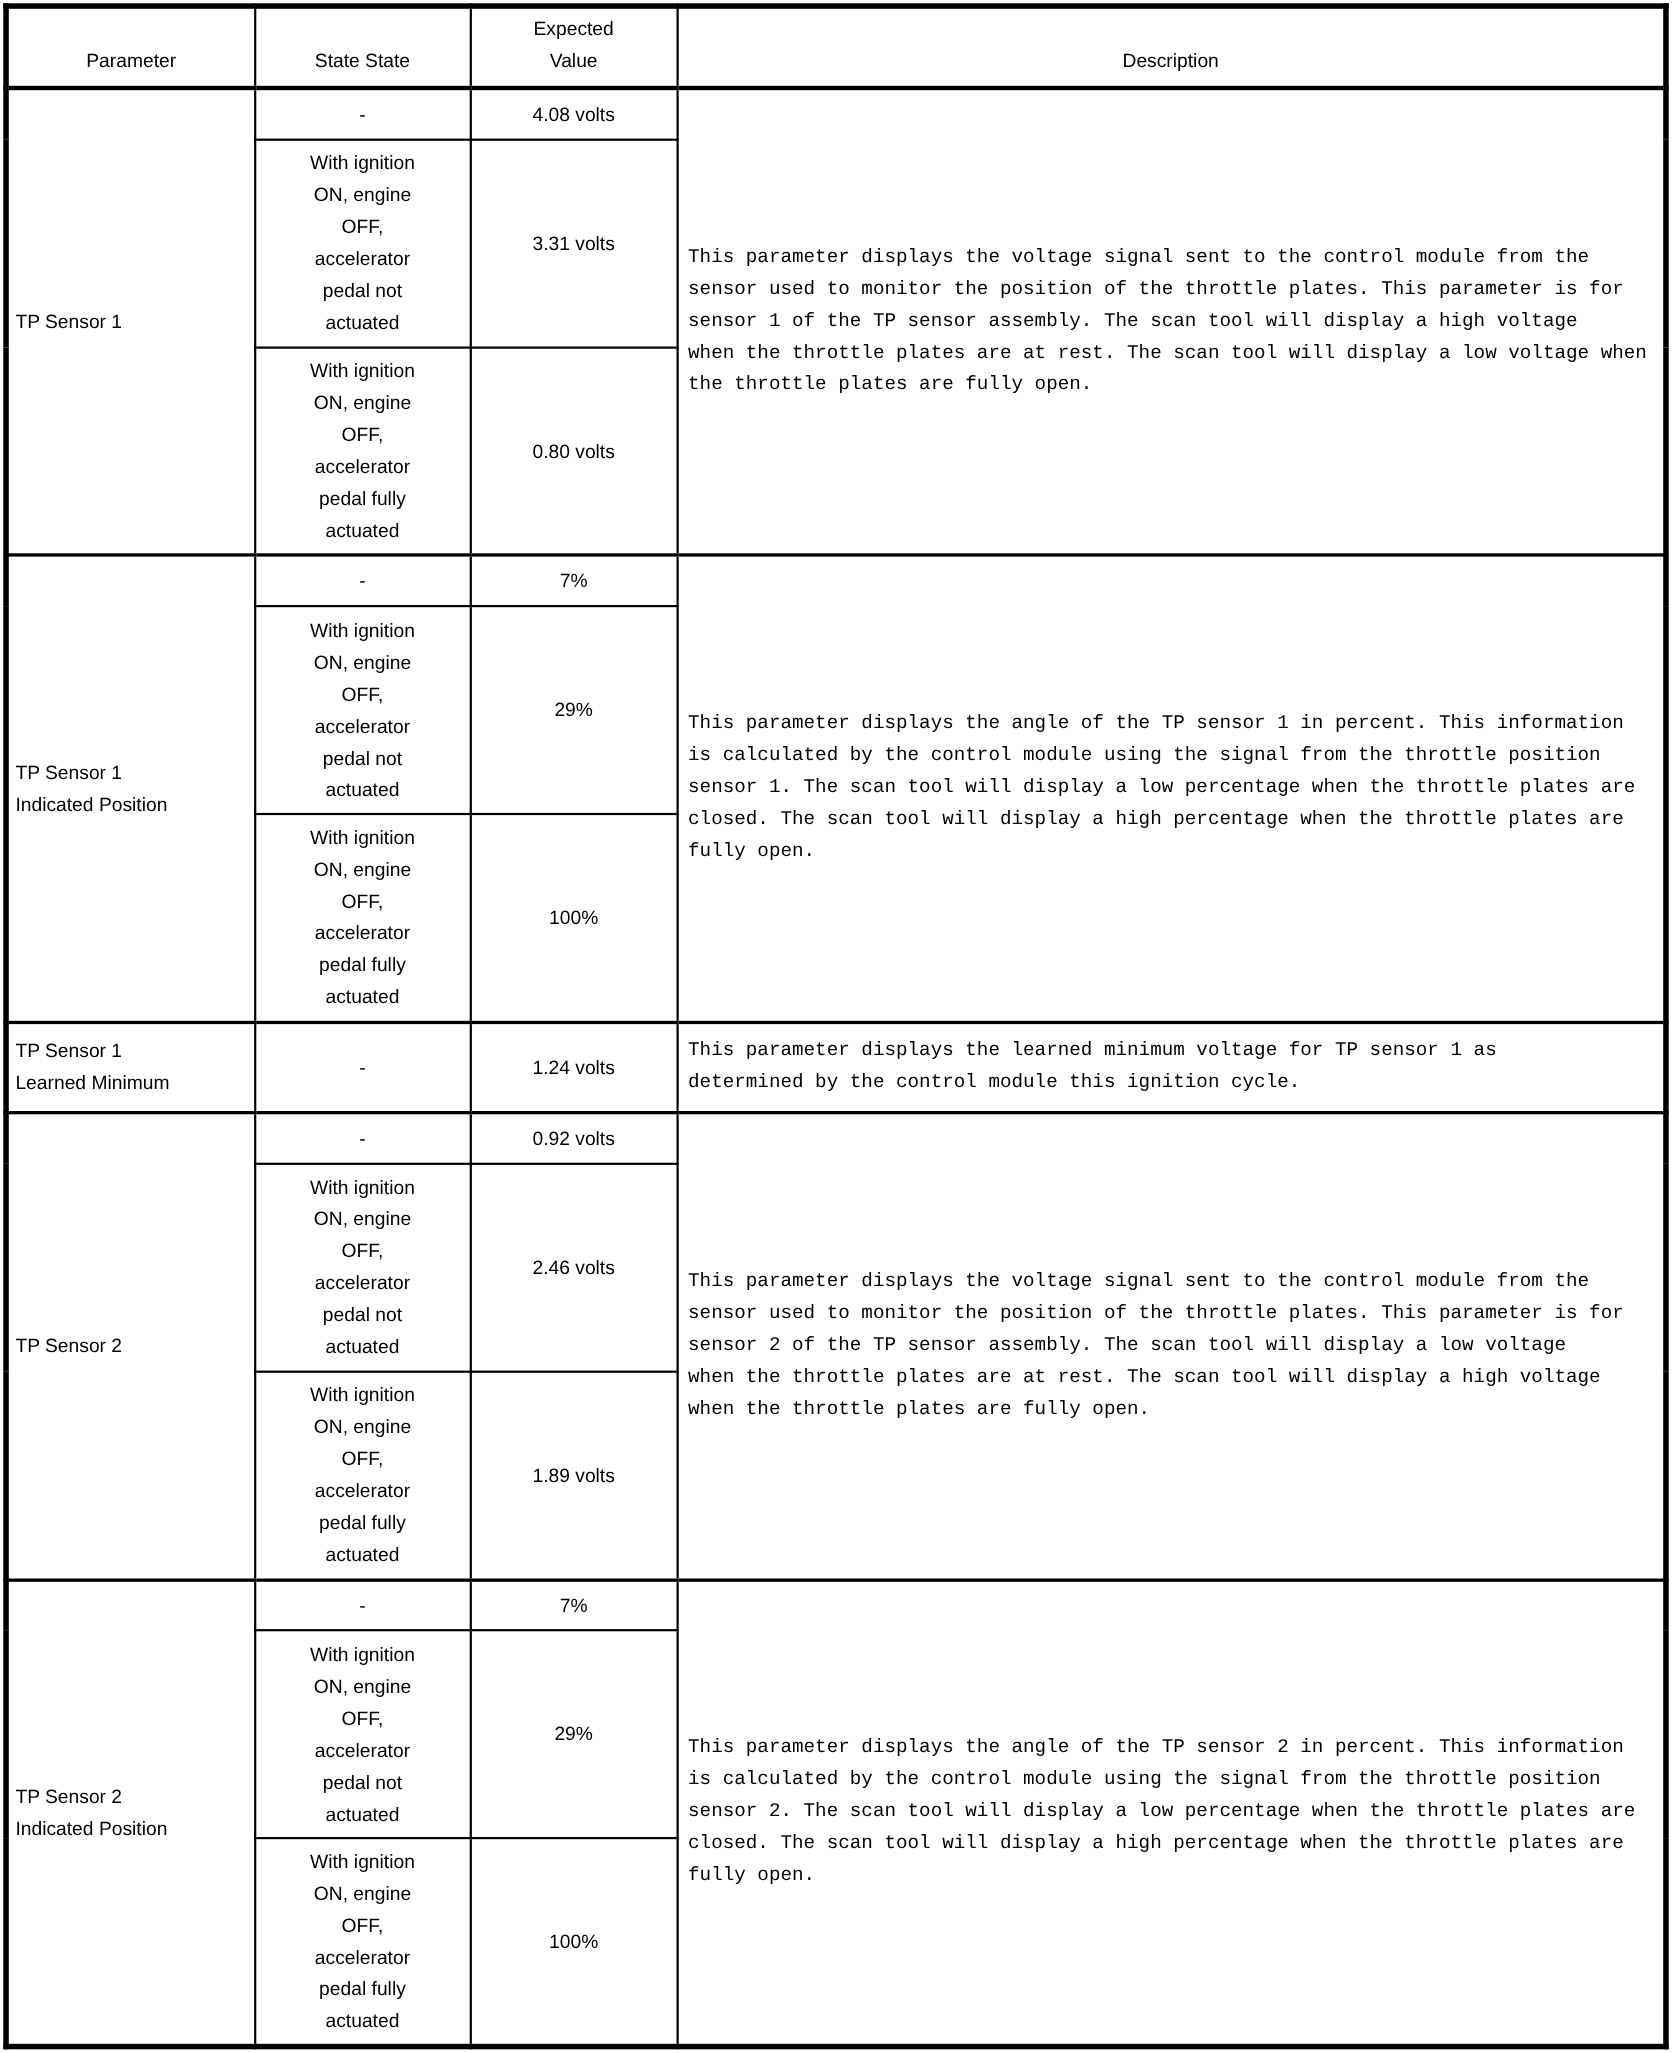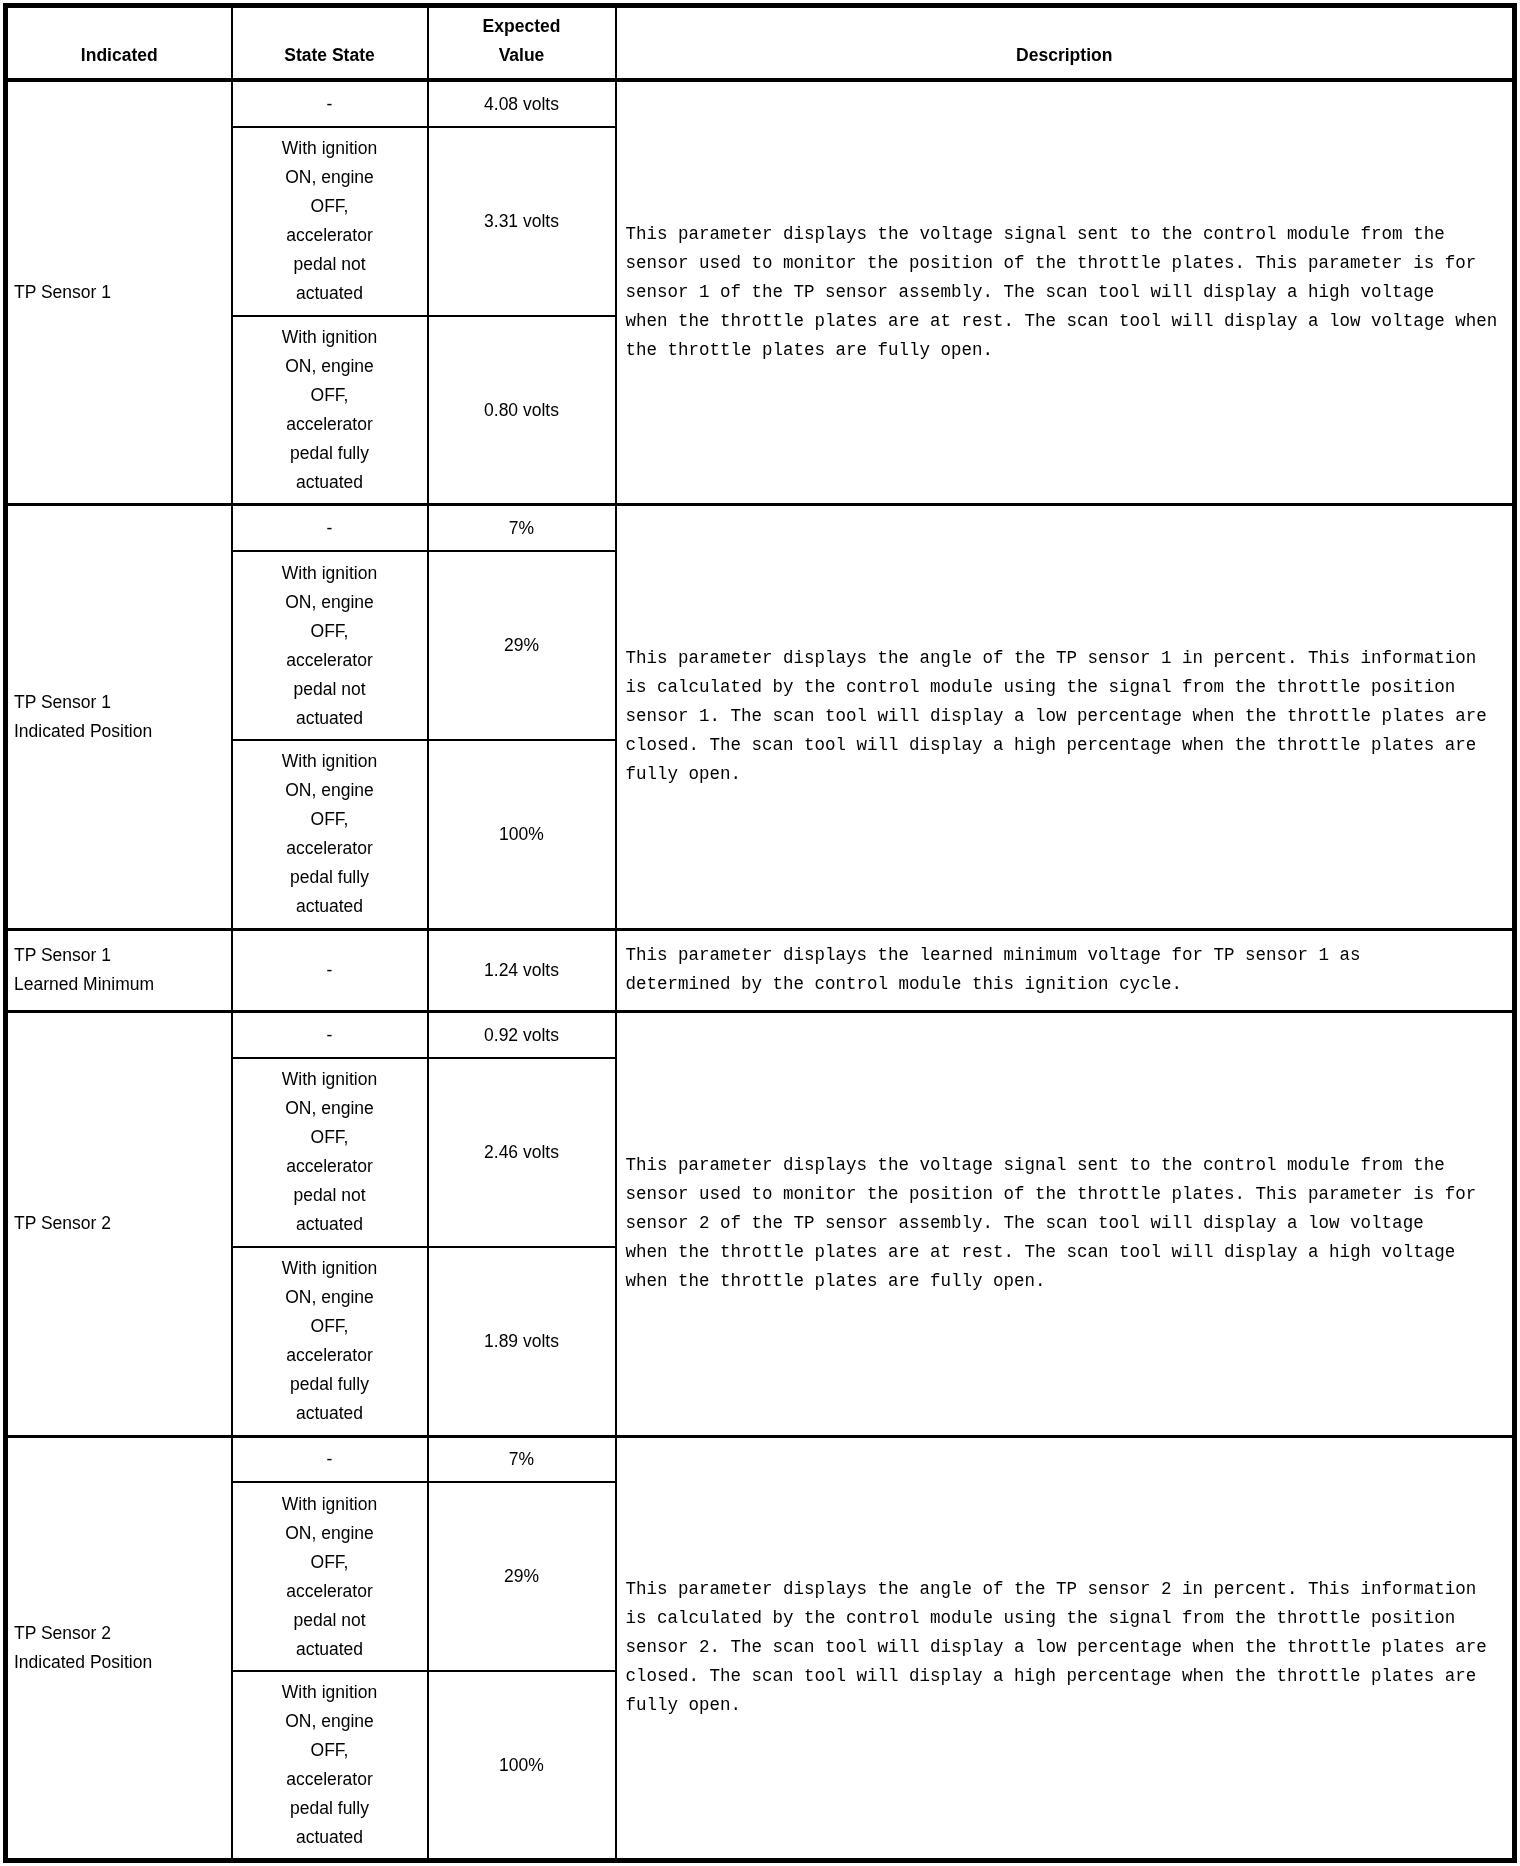--- a/index.html
+++ b/index.html
@@ -28,21 +28,21 @@
   col.c-value { width: 188px; }
   col.c-desc  { width: auto;  }
 
   th, td {
     border: 2px solid #000000;
     font-size: 17.5px;
     line-height: 29px;
     overflow: hidden;
   }
   th {
-    font-weight: bold;
+    font-weight: normal;
     text-align: center;
     vertical-align: bottom;
     padding: 4px 2px 8px 2px;
     border-bottom-width: 4px;
     white-space: pre-line;
     height: 58px;
   }
   tr.group-start td { border-top-width: 3px; }
 
   td.param {
@@ -80,21 +80,21 @@
   <table class="spec-table">
     <colgroup>
       <col class="c-param">
       <col class="c-state">
       <col class="c-value">
       <col class="c-desc">
     </colgroup>
 
     <tbody>
         <tr>
-      <th>Indicated</th>
+      <th>Parameter</th>
       <th>State State</th>
       <th>Expected
 Value</th>
       <th>Description</th>
     </tr>
 
     <tr class="group-start h-small">
       <td class="param" rowspan="3">TP Sensor 1</td>
       <td class="state">-</td>
       <td class="value">4.08 volts</td>

